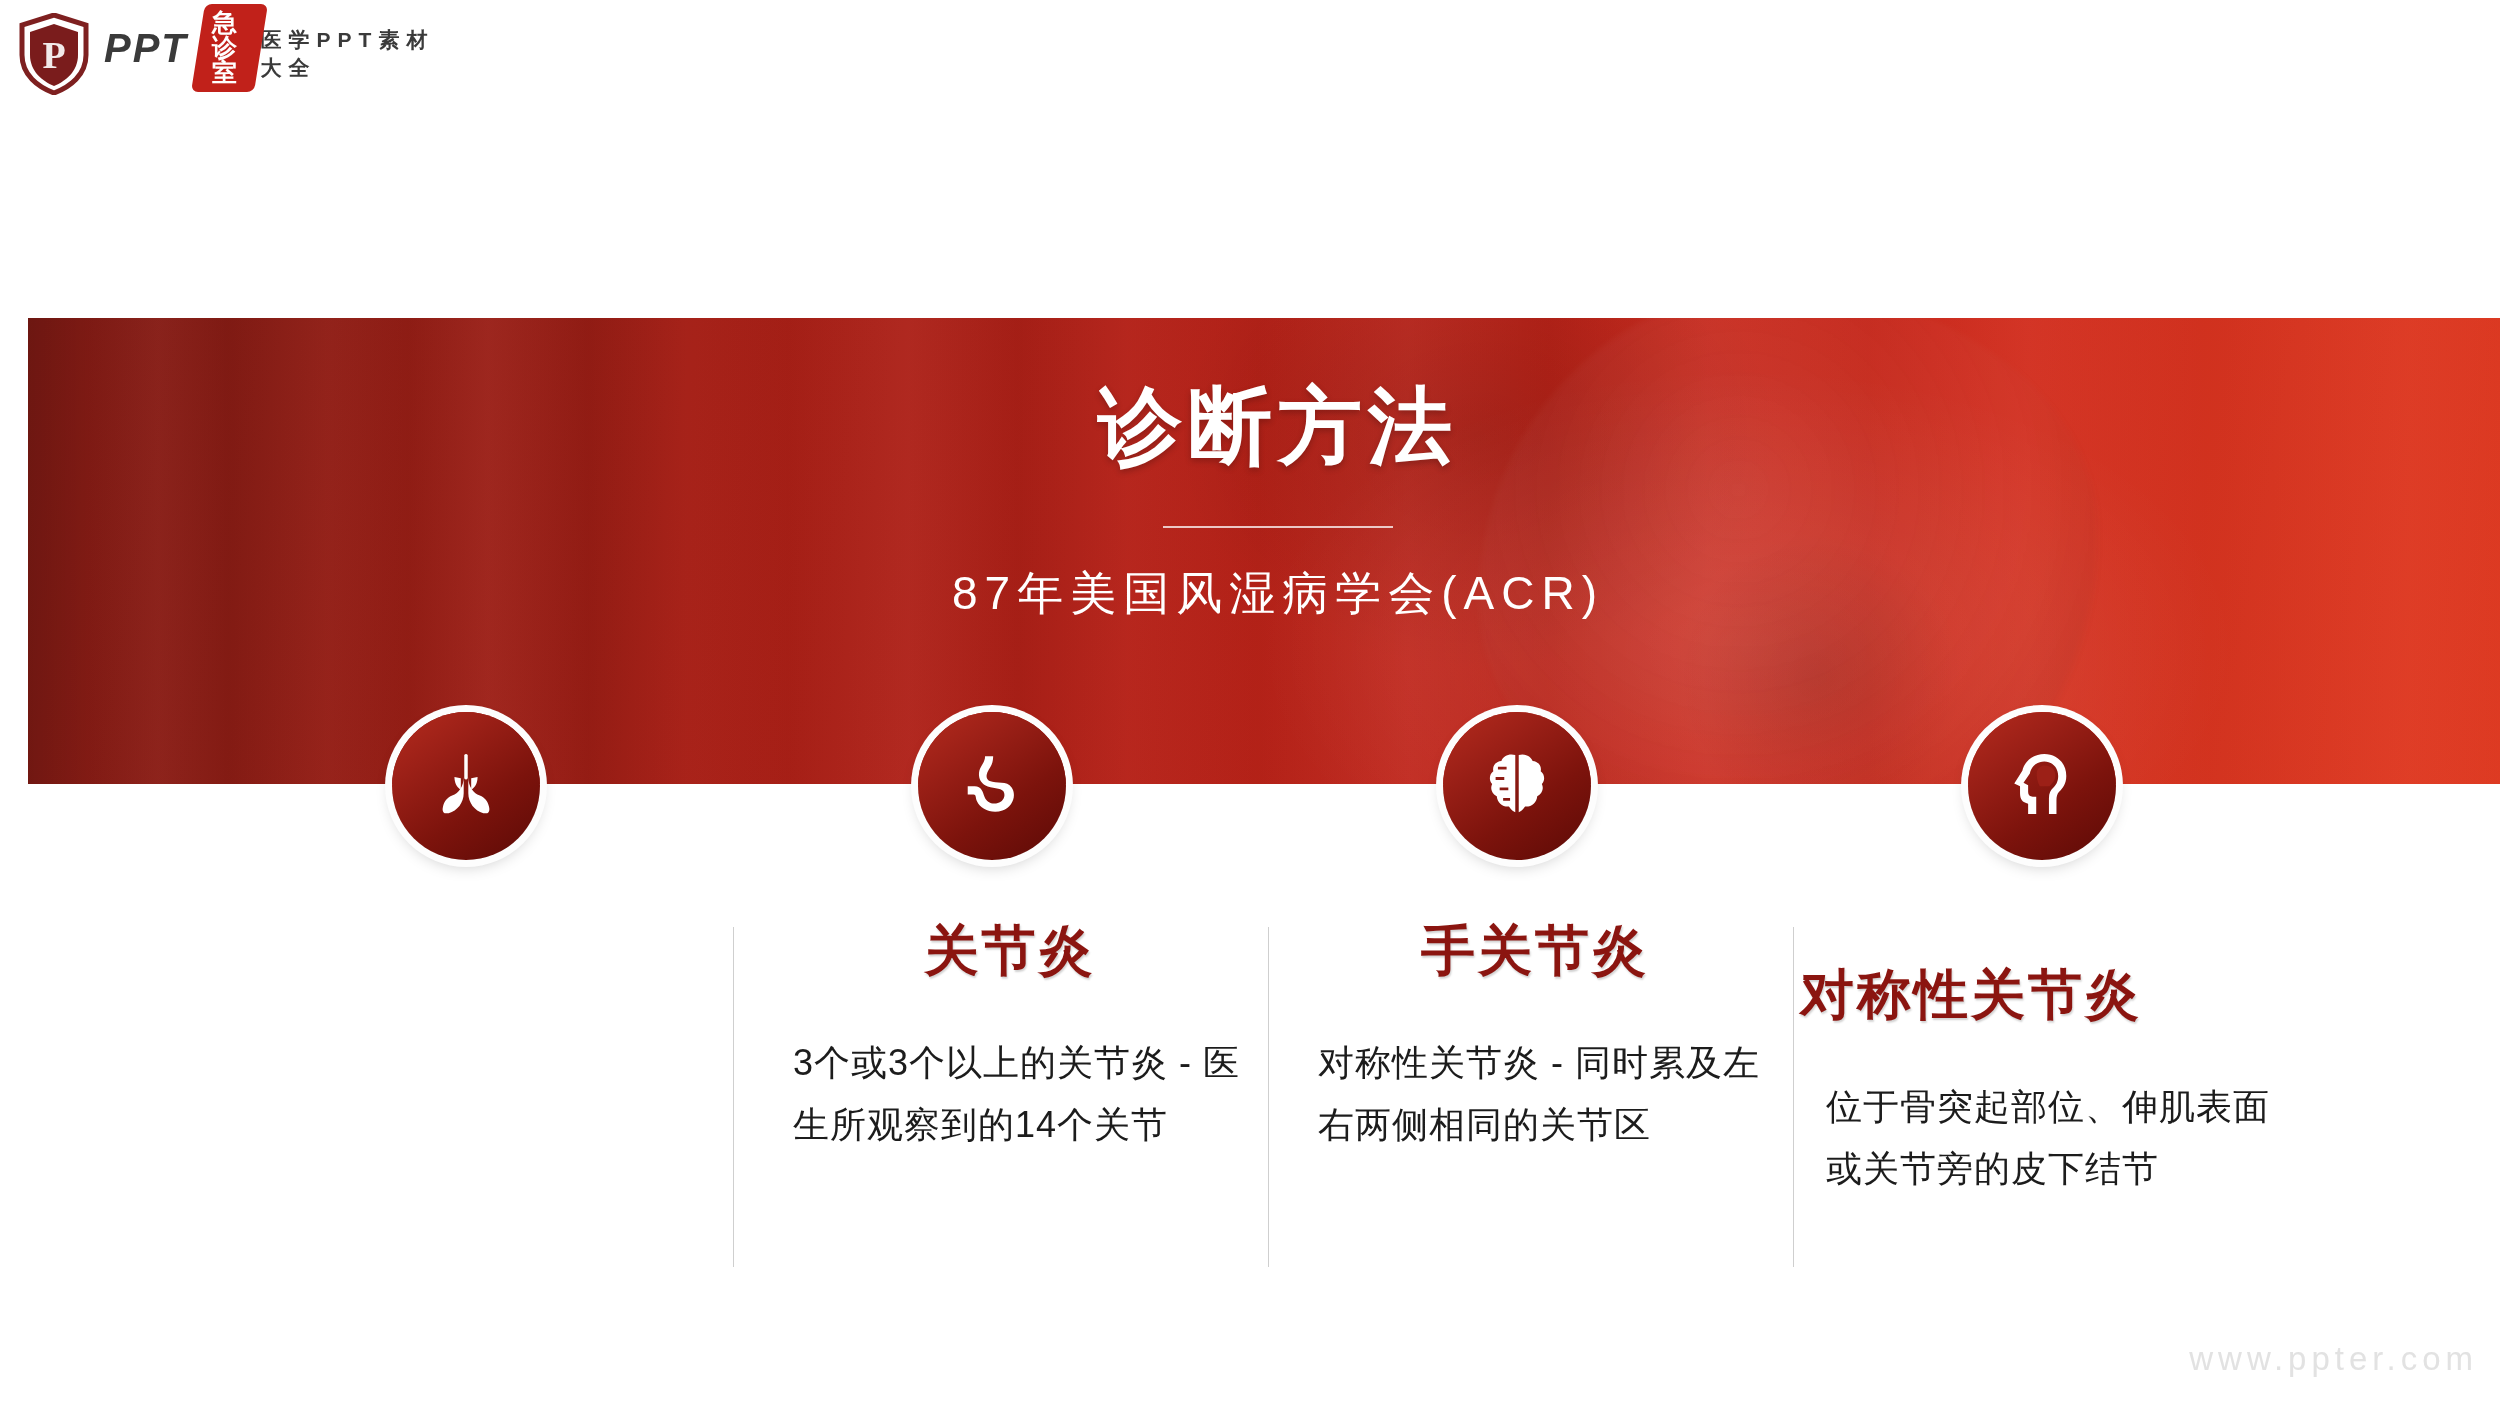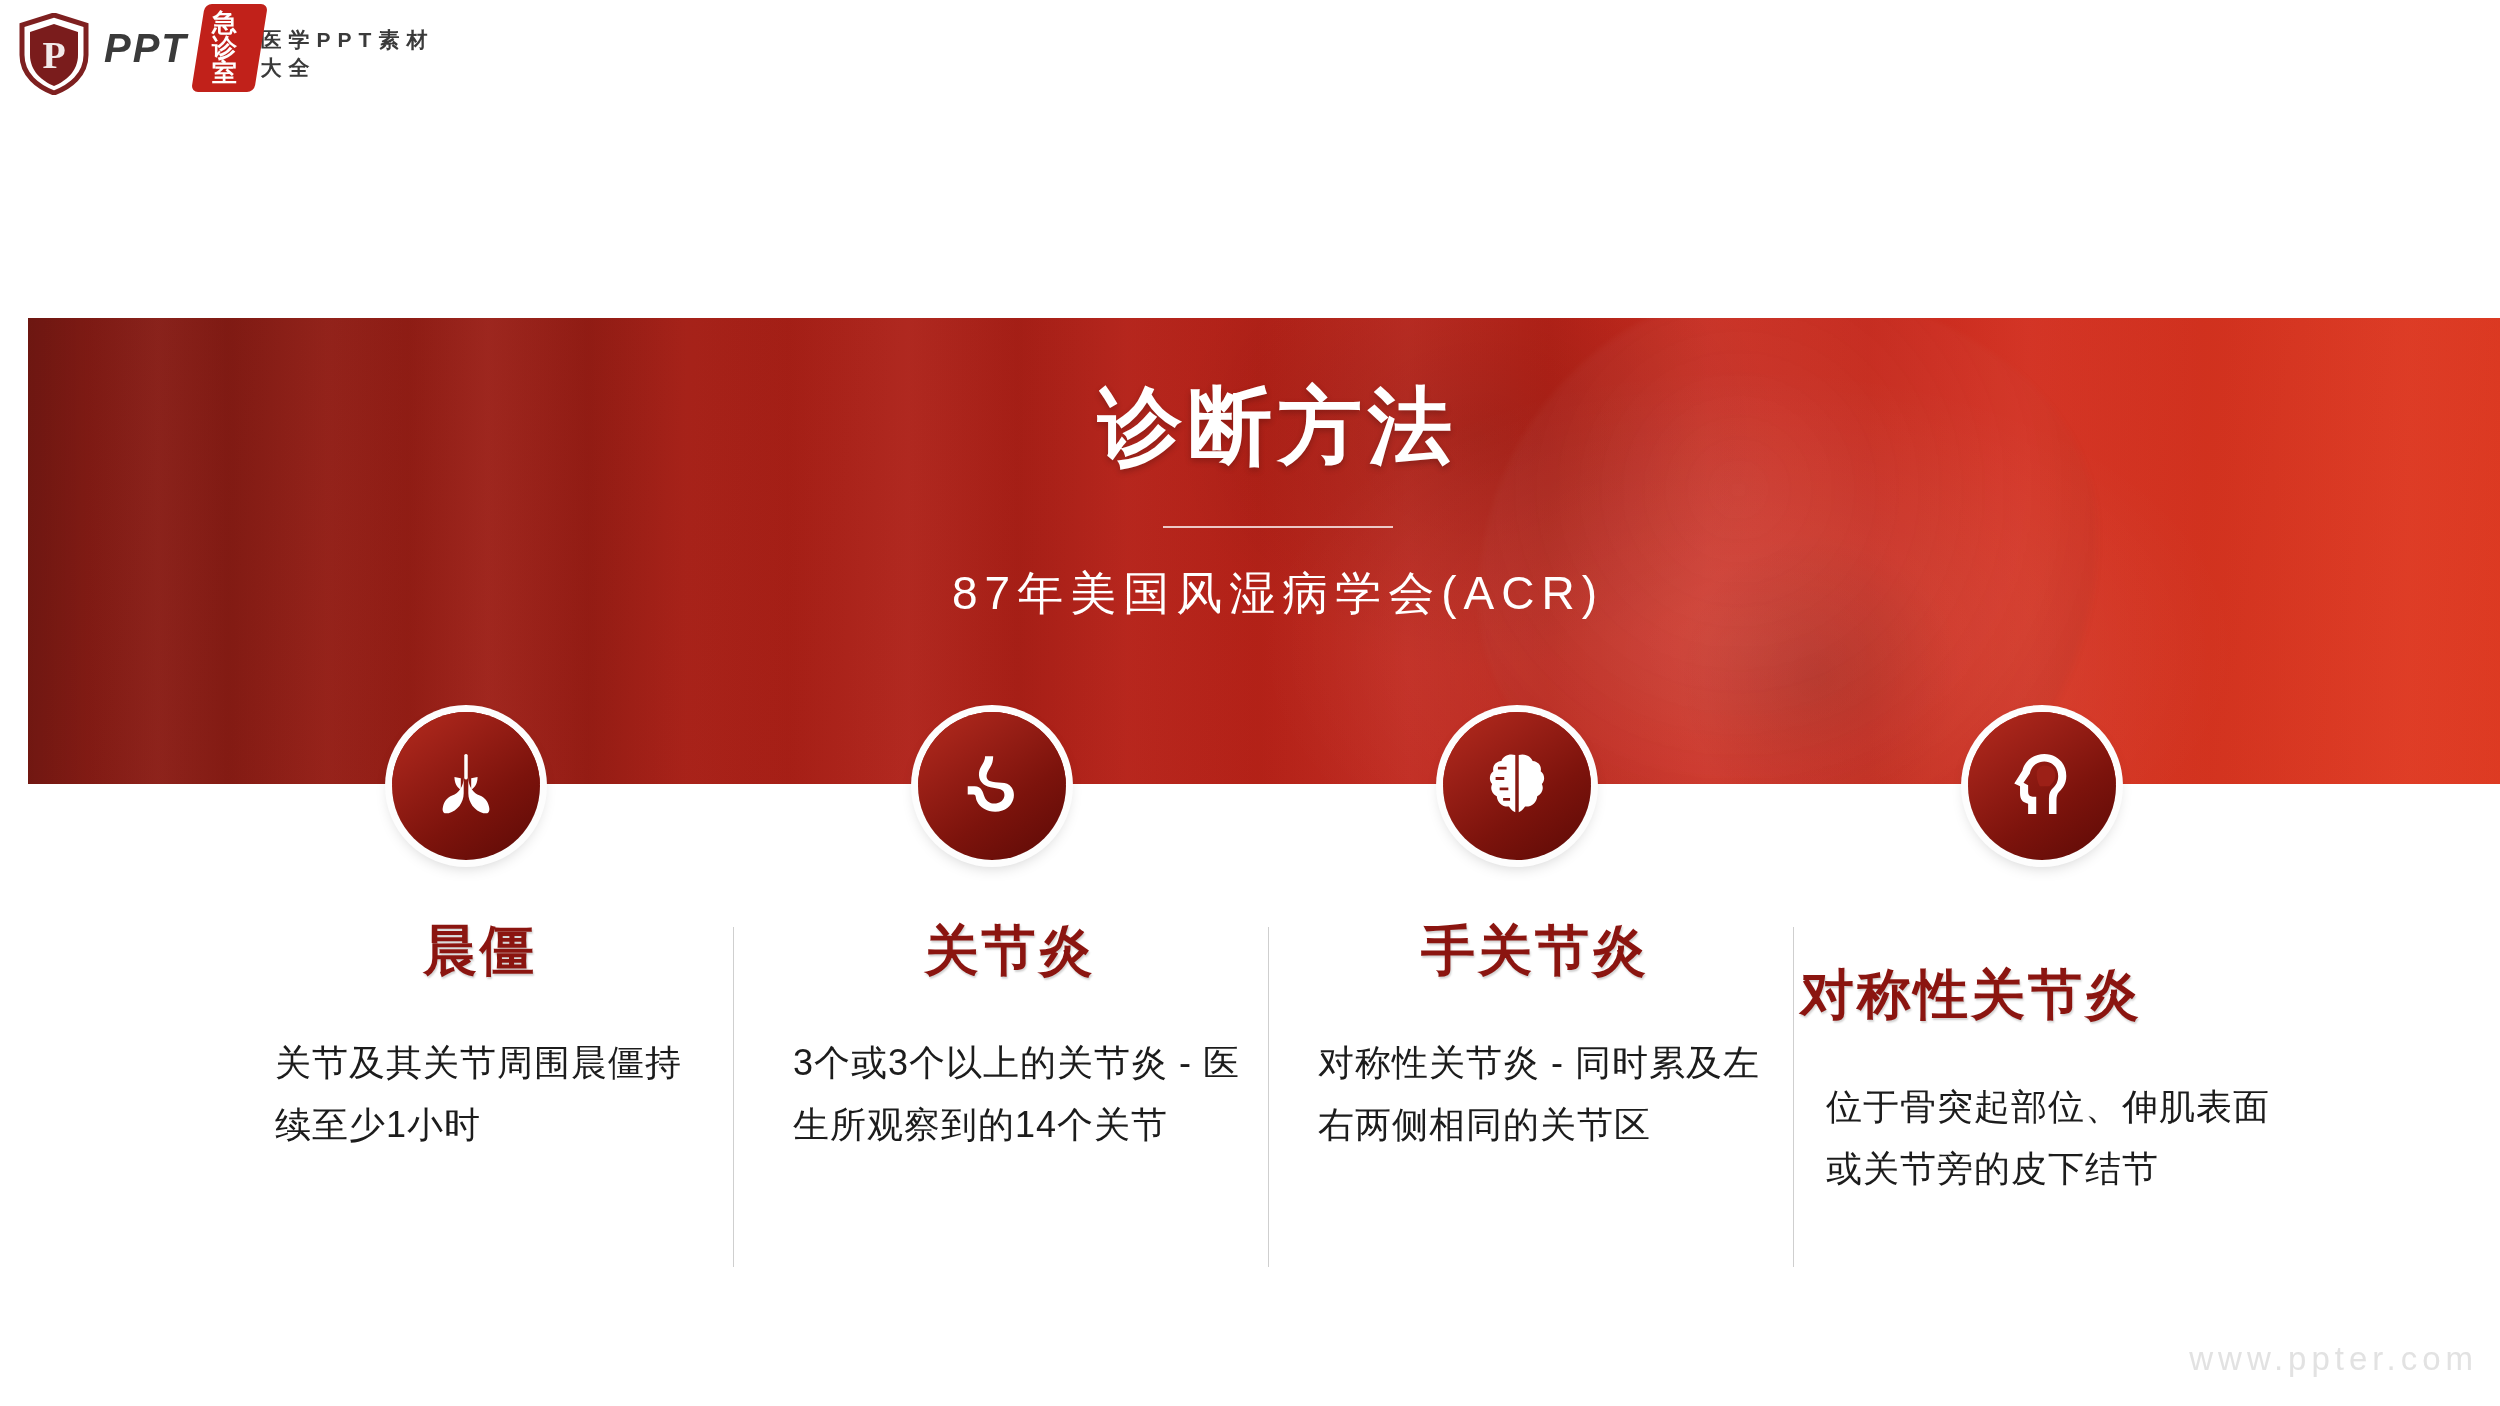--- a/index.html
+++ b/index.html
@@ -238,24 +238,20 @@
         </svg>
       </span>
     </div>
   </div>
 
   <div class="divider d1"></div>
   <div class="divider d2"></div>
   <div class="divider d3"></div>
 
   <div class="cols">
-    <div class="col c1">
-      <div class="col-title">晨僵</div>
-      <div class="col-body">关节及其关节周围晨僵持续至少1小时</div>
-    </div>
     <div class="col c2">
       <div class="col-title">关节炎</div>
       <div class="col-body">3个或3个以上的关节炎 - 医生所观察到的14个关节</div>
     </div>
     <div class="col c3">
       <div class="col-title">手关节炎</div>
       <div class="col-body">对称性关节炎 - 同时累及左右两侧相同的关节区</div>
     </div>
     <div class="col c4">
       <div class="col-title">对称性关节炎</div>

